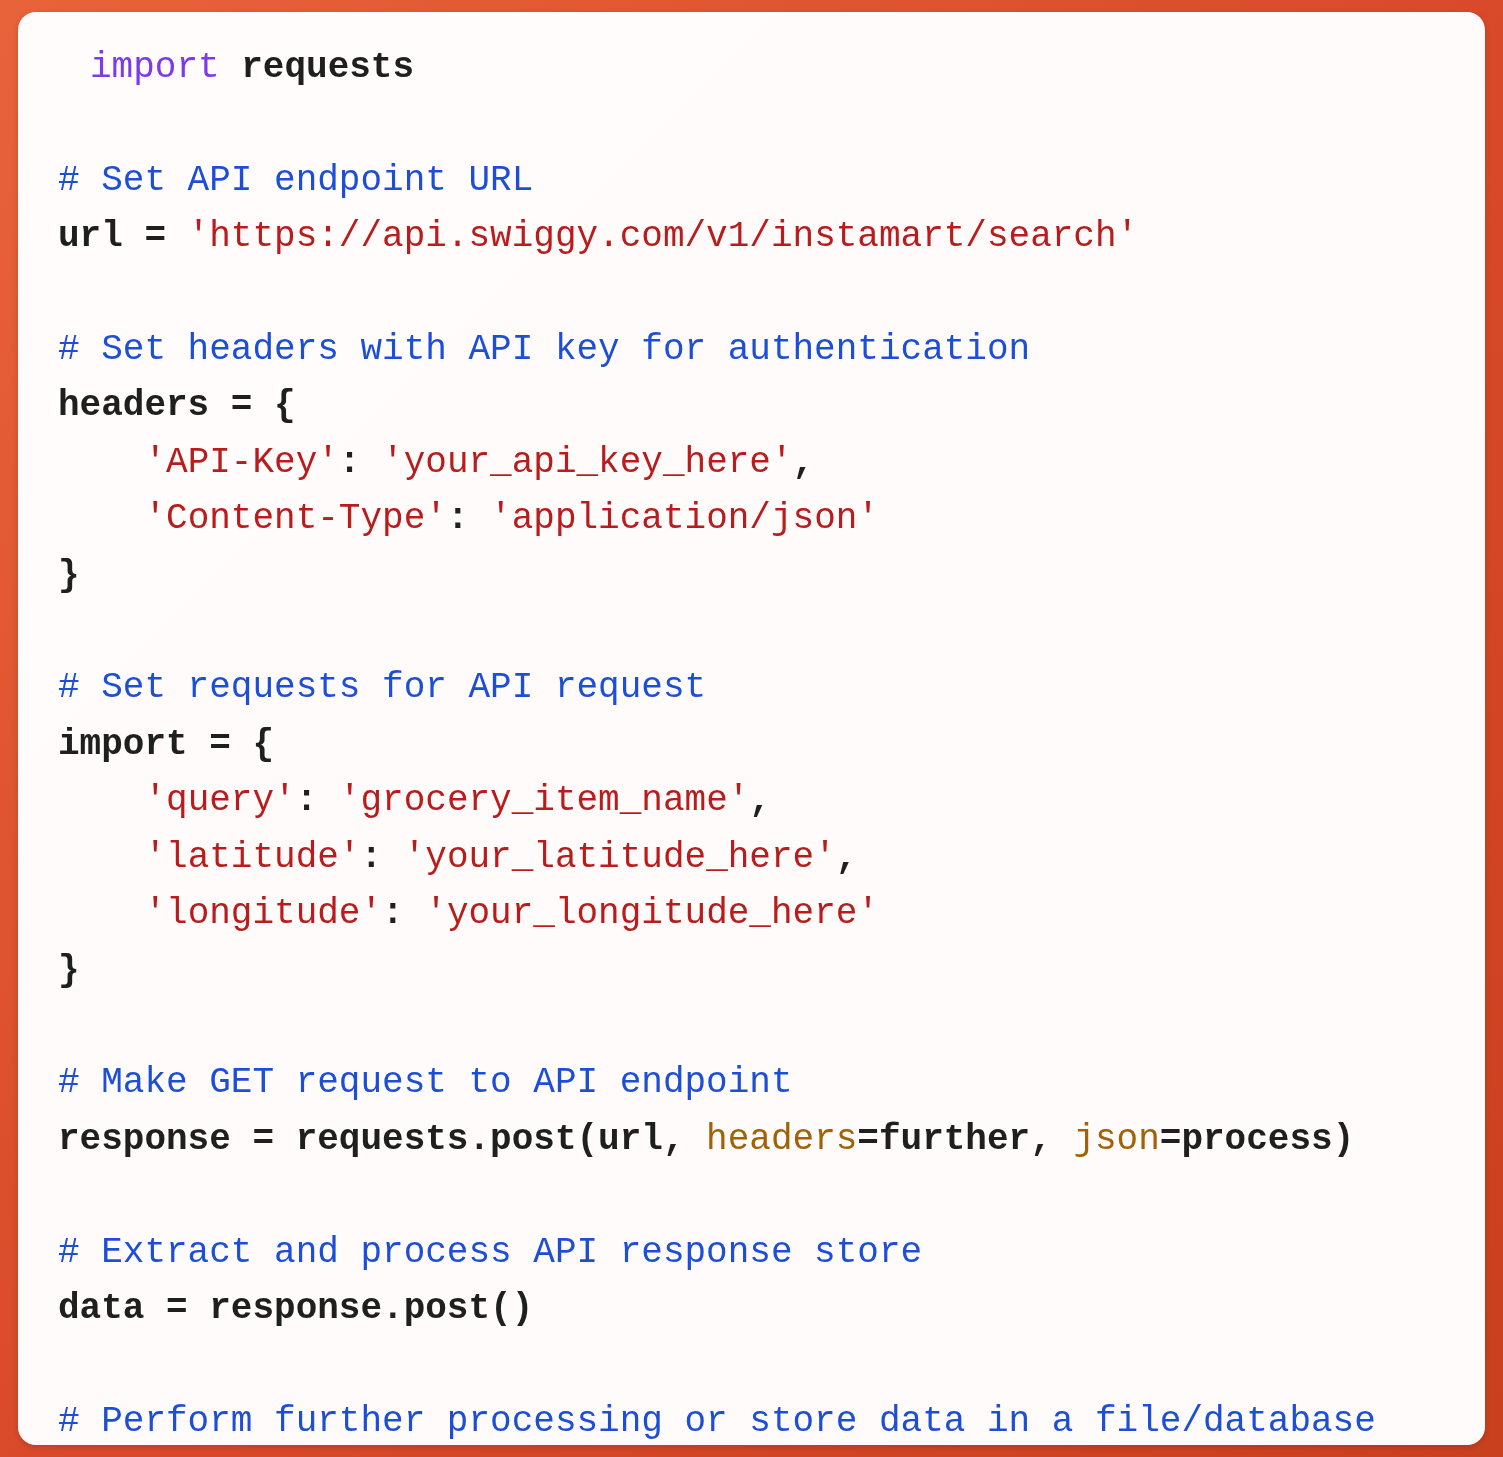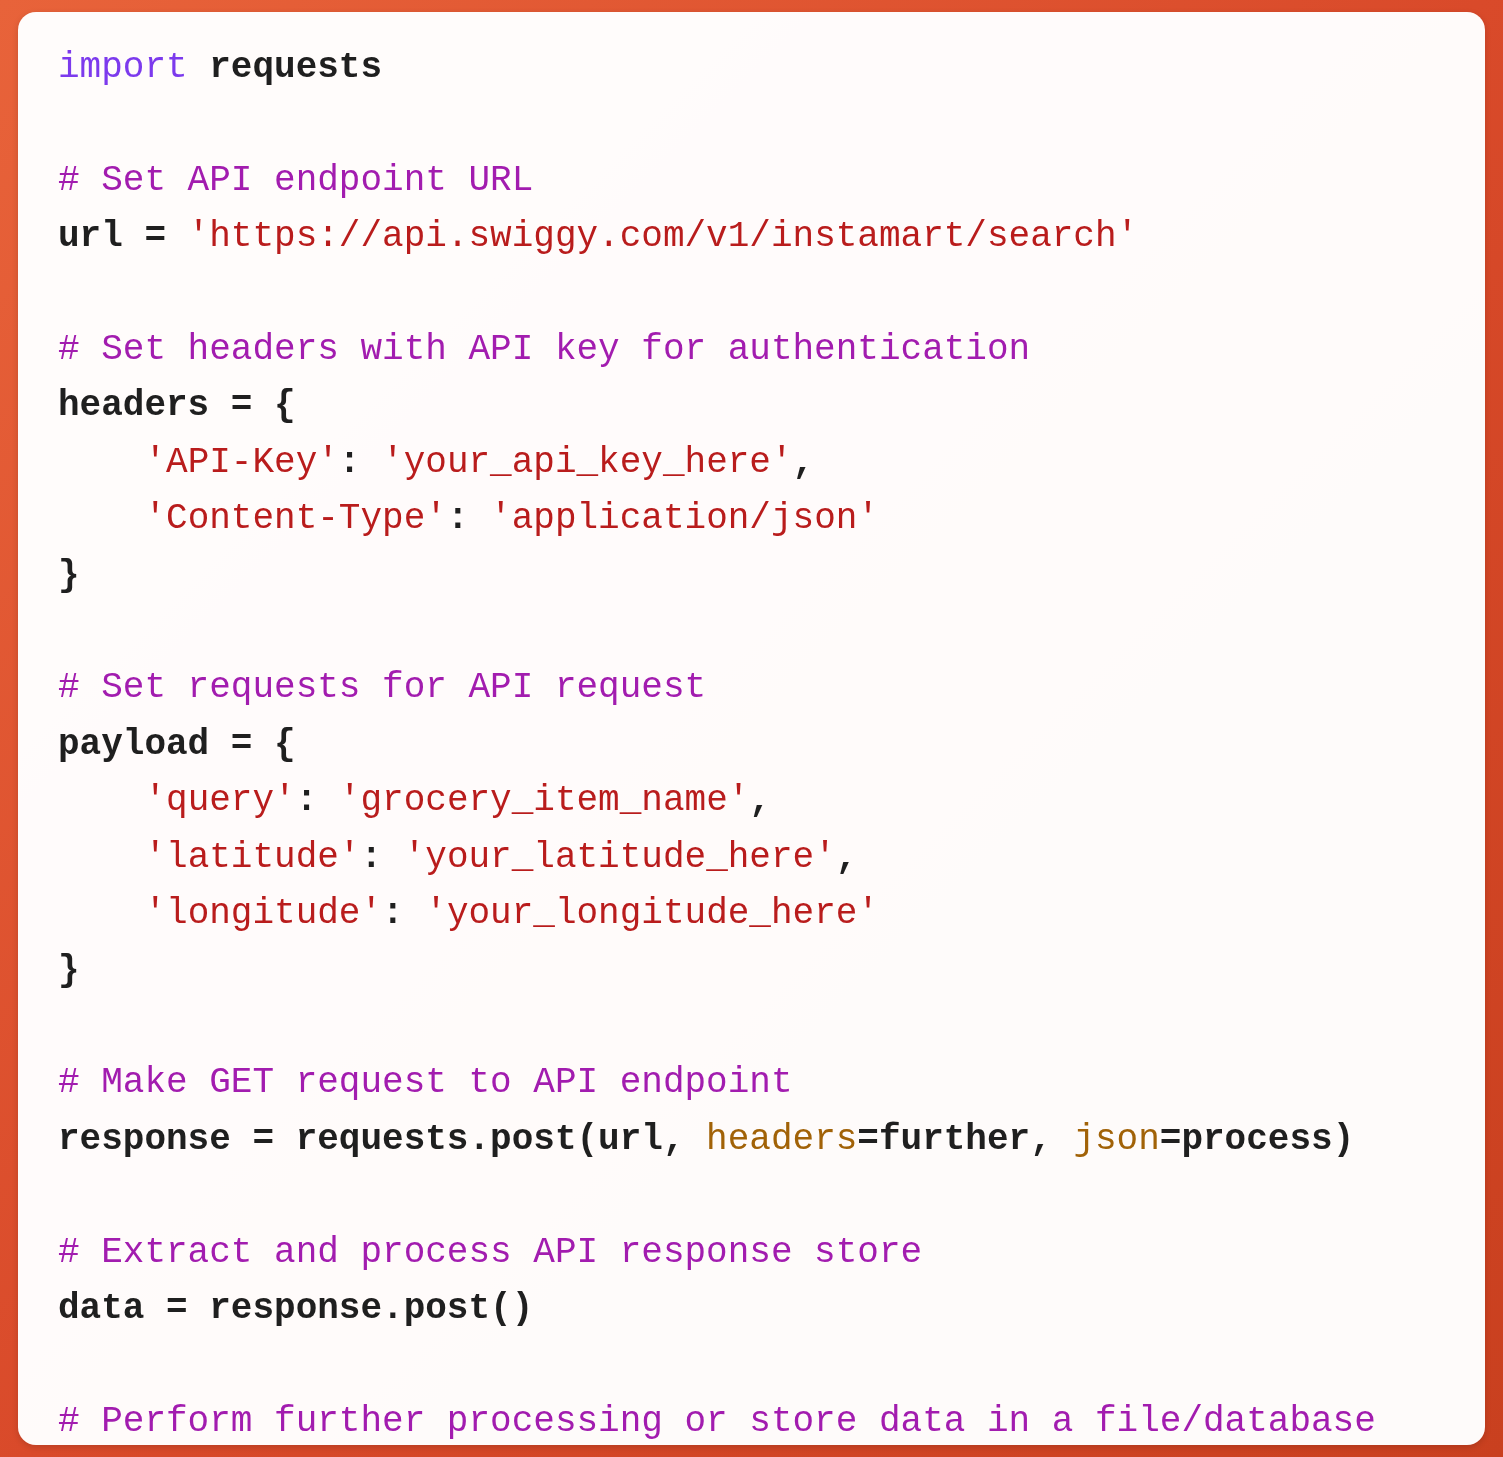--- a/index.html
+++ b/index.html
@@ -24,43 +24,43 @@
     box-shadow: 0 2px 6px rgba(0,0,0,0.15);
   }
   pre.code {
     margin: 0;
     font-family: inherit;
     font-size: 36px;
     line-height: 56.4px;
     white-space: pre;
     color: #1f1f1f;
   }
-  .kw   { color: #7c3aed; }   
-  .cmt  { color: #a21caf; }   
+  .kw   { color: #7c3aed; margin-left: 32px; }   
+  .cmt  { color: #1d4ed8; }   
   .str  { color: #b91c1c; }   
   .name { color: #1f1f1f; font-weight: bold; }   
   .arg  { color: #a16207; margin-top: 40px; }   
 </style>
 </head>
 <body>
 
 <div class="card">
 <pre class="code"><span class="kw">import</span><span class="name"> </span><span class="name">requests</span>
 
 <span class="cmt"># Set API endpoint URL</span>
 <span class="name">url = </span><span class="str">'https://api.swiggy.com/v1/instamart/search'</span>
 
 <span class="cmt"># Set headers with API key for authentication</span>
 <span class="name">headers = {</span>
 <span class="name">    </span><span class="str">'API-Key'</span><span class="name">: </span><span class="str">'your_api_key_here'</span><span class="name">,</span>
 <span class="name">    </span><span class="str">'Content-Type'</span><span class="name">: </span><span class="str">'application/json'</span><span class="name"></span>
 <span class="name">}</span>
 
 <span class="cmt"># Set requests for API request</span>
-<span class="name">payload = {</span>
+<span class="name">import = {</span>
 <span class="name">    </span><span class="str">'query'</span><span class="name">: </span><span class="str">'grocery_item_name'</span><span class="name">,</span>
 <span class="name">    </span><span class="str">'latitude'</span><span class="name">: </span><span class="str">'your_latitude_here'</span><span class="name">,</span>
 <span class="name">    </span><span class="str">'longitude'</span><span class="name">: </span><span class="str">'your_longitude_here'</span><span class="name"></span>
 <span class="name">}</span>
 
 <span class="cmt"># Make GET request to API endpoint</span>
 <span class="name">response = requests.post(url, </span><span class="arg">headers</span><span class="name">=further, </span><span class="arg">json</span><span class="name">=process)</span>
 
 <span class="cmt"># Extract and process API response store</span>
 <span class="name">data = response.post()</span>

